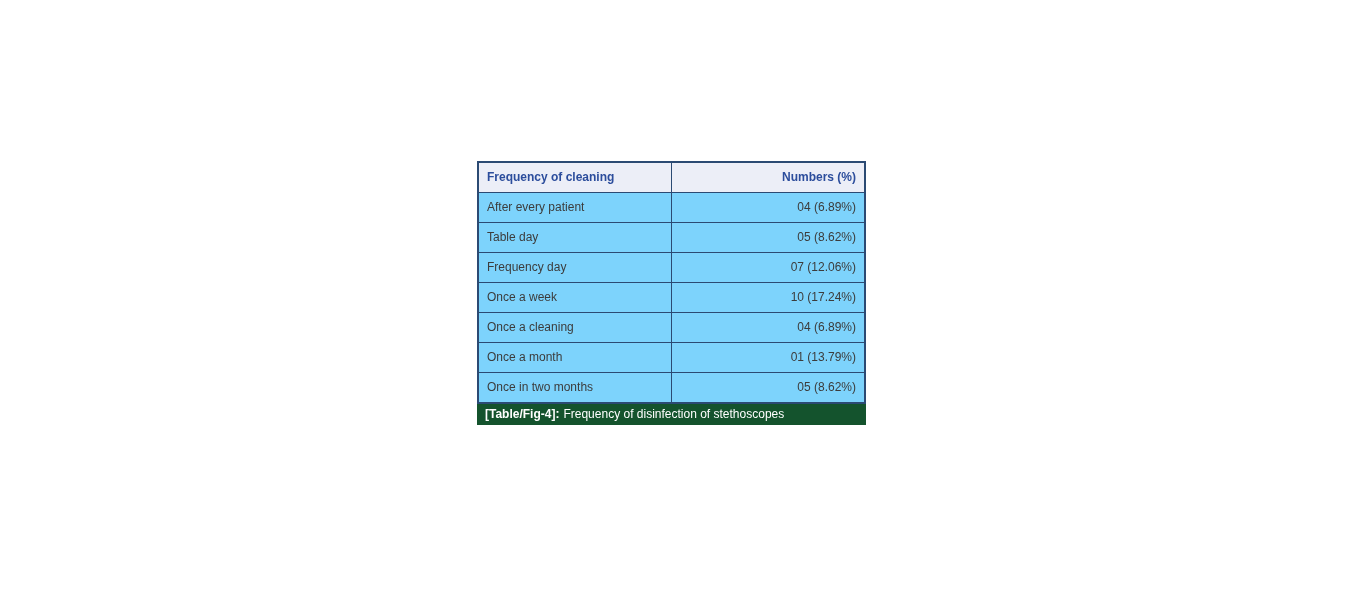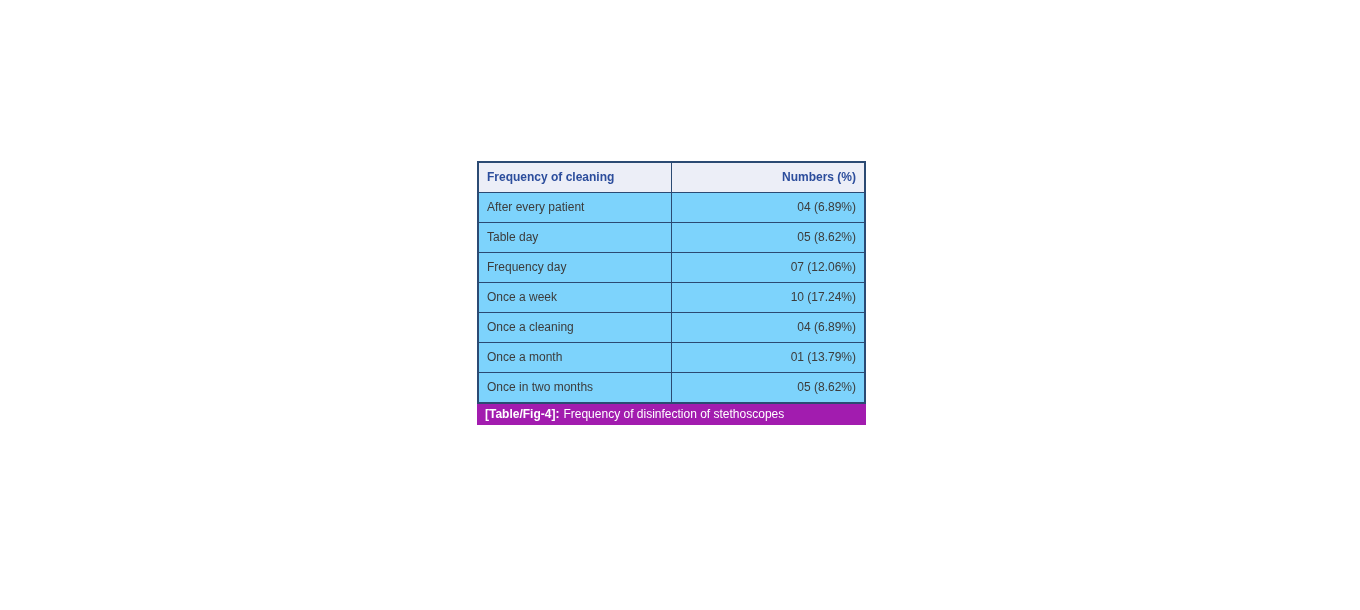--- a/index.html
+++ b/index.html
@@ -46,21 +46,21 @@
     width: 50%;
     text-align: right;
   }
   td.cell-label, td.cell-value {
     background: #7dd3fc;
     color: #3c3c3c;
   }
   .caption-bar {
     width: 373px;
     height: 21px;
-    background: #a21caf;
+    background: #14532d;
     color: #ffffff;
     font-size: 12px;
     line-height: 21px;
     padding: 0 8px;
     white-space: nowrap;
     overflow: hidden;
   }
   .caption-tag {
     font-weight: bold;
   }

